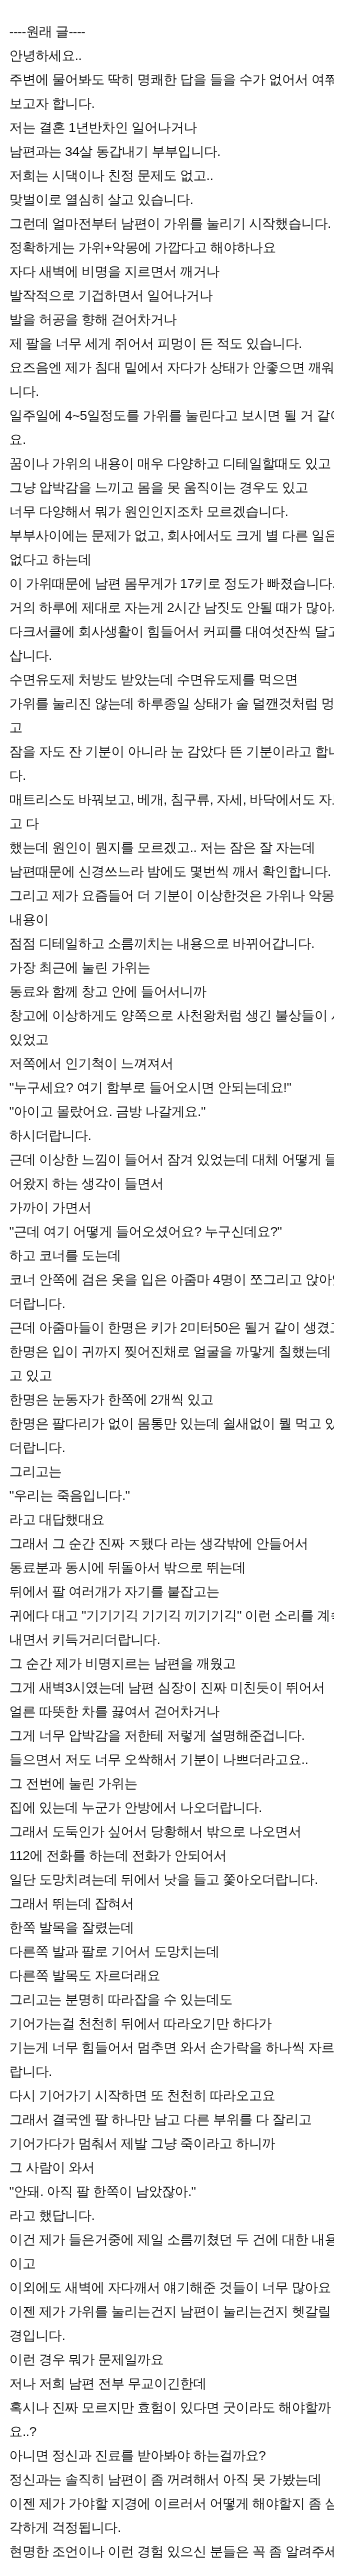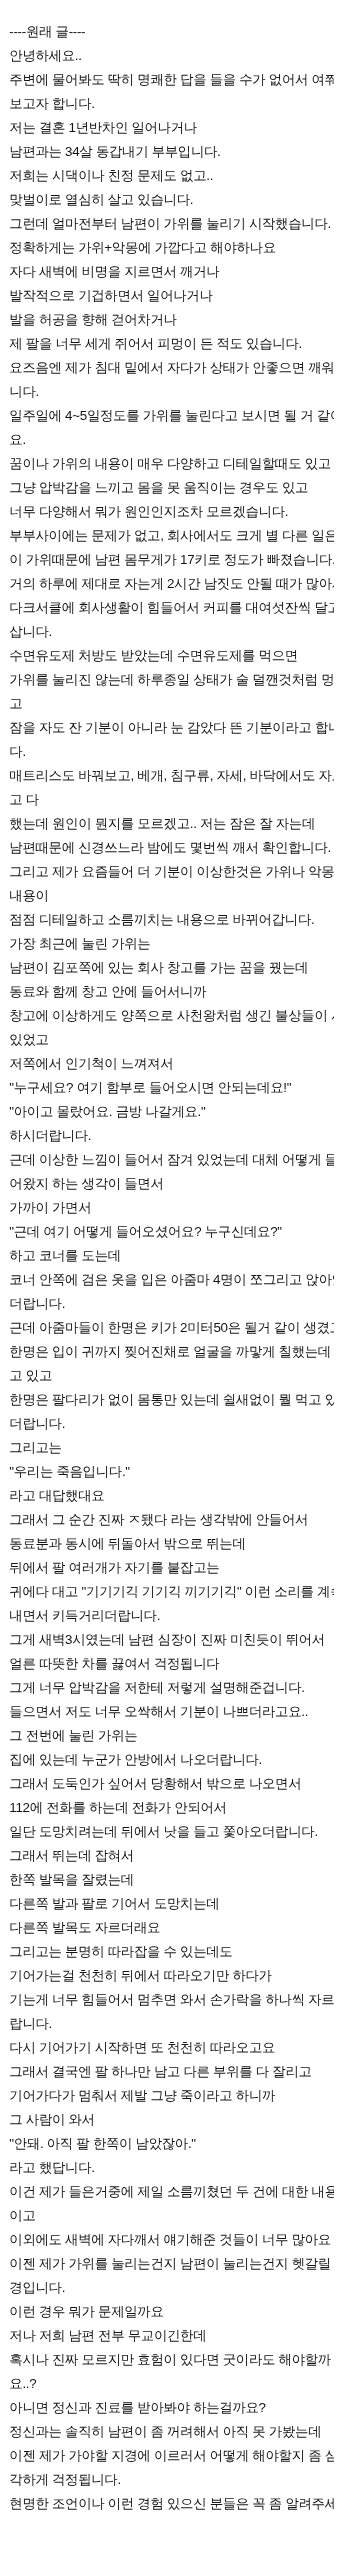--- a/index.html
+++ b/index.html
@@ -49,67 +49,69 @@
       <div class="line">발을 허공을 향해 걷어차거나</div>
       <div class="line">제 팔을 너무 세게 쥐어서 피멍이 든 적도 있습니다.</div>
       <div class="line">요즈음엔 제가 침대 밑에서 자다가 상태가 안좋으면 깨워줍</div>
       <div class="line">니다.</div>
       <div class="line">일주일에 4~5일정도를 가위를 눌린다고 보시면 될 거 같아</div>
       <div class="line">요.</div>
       <div class="line">꿈이나 가위의 내용이 매우 다양하고 디테일할때도 있고</div>
       <div class="line">그냥 압박감을 느끼고 몸을 못 움직이는 경우도 있고</div>
       <div class="line">너무 다양해서 뭐가 원인인지조차 모르겠습니다.</div>
       <div class="line">부부사이에는 문제가 없고, 회사에서도 크게 별 다른 일은</div>
+      <div class="line">없다고 하는데</div>
       <div class="line">이 가위때문에 남편 몸무게가 17키로 정도가 빠졌습니다.</div>
       <div class="line">거의 하루에 제대로 자는게 2시간 남짓도 안될 때가 많아서</div>
       <div class="line">다크서클에 회사생활이 힘들어서 커피를 대여섯잔씩 달고</div>
       <div class="line">삽니다.</div>
       <div class="line">수면유도제 처방도 받았는데 수면유도제를 먹으면</div>
       <div class="line">가위를 눌리진 않는데 하루종일 상태가 술 덜깬것처럼 멍하</div>
       <div class="line">고</div>
       <div class="line">잠을 자도 잔 기분이 아니라 눈 감았다 뜬 기분이라고 합니</div>
       <div class="line">다.</div>
       <div class="line">매트리스도 바꿔보고, 베개, 침구류, 자세, 바닥에서도 자보</div>
       <div class="line">고 다</div>
       <div class="line">했는데 원인이 뭔지를 모르겠고.. 저는 잠은 잘 자는데</div>
       <div class="line">남편때문에 신경쓰느라 밤에도 몇번씩 깨서 확인합니다.</div>
       <div class="line">그리고 제가 요즘들어 더 기분이 이상한것은 가위나 악몽의</div>
       <div class="line">내용이</div>
       <div class="line">점점 디테일하고 소름끼치는 내용으로 바뀌어갑니다.</div>
       <div class="line">가장 최근에 눌린 가위는</div>
-      <div class="line">남편이 김포쪽에 있는 회사 창고를 가는 꿈을 꿨는데</div>
       <div class="line">동료와 함께 창고 안에 들어서니까</div>
       <div class="line">창고에 이상하게도 양쪽으로 사천왕처럼 생긴 불상들이 서</div>
       <div class="line">있었고</div>
       <div class="line">저쪽에서 인기척이 느껴져서</div>
       <div class="line">"누구세요? 여기 함부로 들어오시면 안되는데요!"</div>
       <div class="line">"아이고 몰랐어요. 금방 나갈게요."</div>
       <div class="line">하시더랍니다.</div>
       <div class="line">근데 이상한 느낌이 들어서 잠겨 있었는데 대체 어떻게 들</div>
       <div class="line">어왔지 하는 생각이 들면서</div>
       <div class="line">가까이 가면서</div>
       <div class="line">"근데 여기 어떻게 들어오셨어요? 누구신데요?"</div>
       <div class="line">하고 코너를 도는데</div>
       <div class="line">코너 안쪽에 검은 옷을 입은 아줌마 4명이 쪼그리고 앉아있</div>
       <div class="line">더랍니다.</div>
       <div class="line">근데 아줌마들이 한명은 키가 2미터50은 될거 같이 생겼고</div>
       <div class="line">한명은 입이 귀까지 찢어진채로 얼굴을 까맣게 칠했는데 웃</div>
       <div class="line">고 있고</div>
+      <div class="line">한명은 눈동자가 한쪽에 2개씩 있고</div>
       <div class="line">한명은 팔다리가 없이 몸통만 있는데 쉴새없이 뭘 먹고 있</div>
       <div class="line">더랍니다.</div>
       <div class="line">그리고는</div>
       <div class="line">"우리는 죽음입니다."</div>
       <div class="line">라고 대답했대요</div>
       <div class="line">그래서 그 순간 진짜 ㅈ됐다 라는 생각밖에 안들어서</div>
       <div class="line">동료분과 동시에 뒤돌아서 밖으로 뛰는데</div>
       <div class="line">뒤에서 팔 여러개가 자기를 붙잡고는</div>
       <div class="line">귀에다 대고 "기기기긱 기기긱 끼기기긱" 이런 소리를 계속</div>
       <div class="line">내면서 키득거리더랍니다.</div>
+      <div class="line">그 순간 제가 비명지르는 남편을 깨웠고</div>
       <div class="line">그게 새벽3시였는데 남편 심장이 진짜 미친듯이 뛰어서</div>
-      <div class="line">얼른 따뜻한 차를 끓여서 걱정됩니다</div>
+      <div class="line">얼른 따뜻한 차를 끓여서 걷어차거나</div>
       <div class="line">그게 너무 압박감을 저한테 저렇게 설명해준겁니다.</div>
       <div class="line">들으면서 저도 너무 오싹해서 기분이 나쁘더라고요..</div>
       <div class="line">그 전번에 눌린 가위는</div>
       <div class="line">집에 있는데 누군가 안방에서 나오더랍니다.</div>
       <div class="line">그래서 도둑인가 싶어서 당황해서 밖으로 나오면서</div>
       <div class="line">112에 전화를 하는데 전화가 안되어서</div>
       <div class="line">일단 도망치려는데 뒤에서 낫을 들고 쫓아오더랍니다.</div>
       <div class="line">그래서 뛰는데 잡혀서</div>
       <div class="line">한쪽 발목을 잘렸는데</div>
       <div class="line">다른쪽 발과 팔로 기어서 도망치는데</div>

